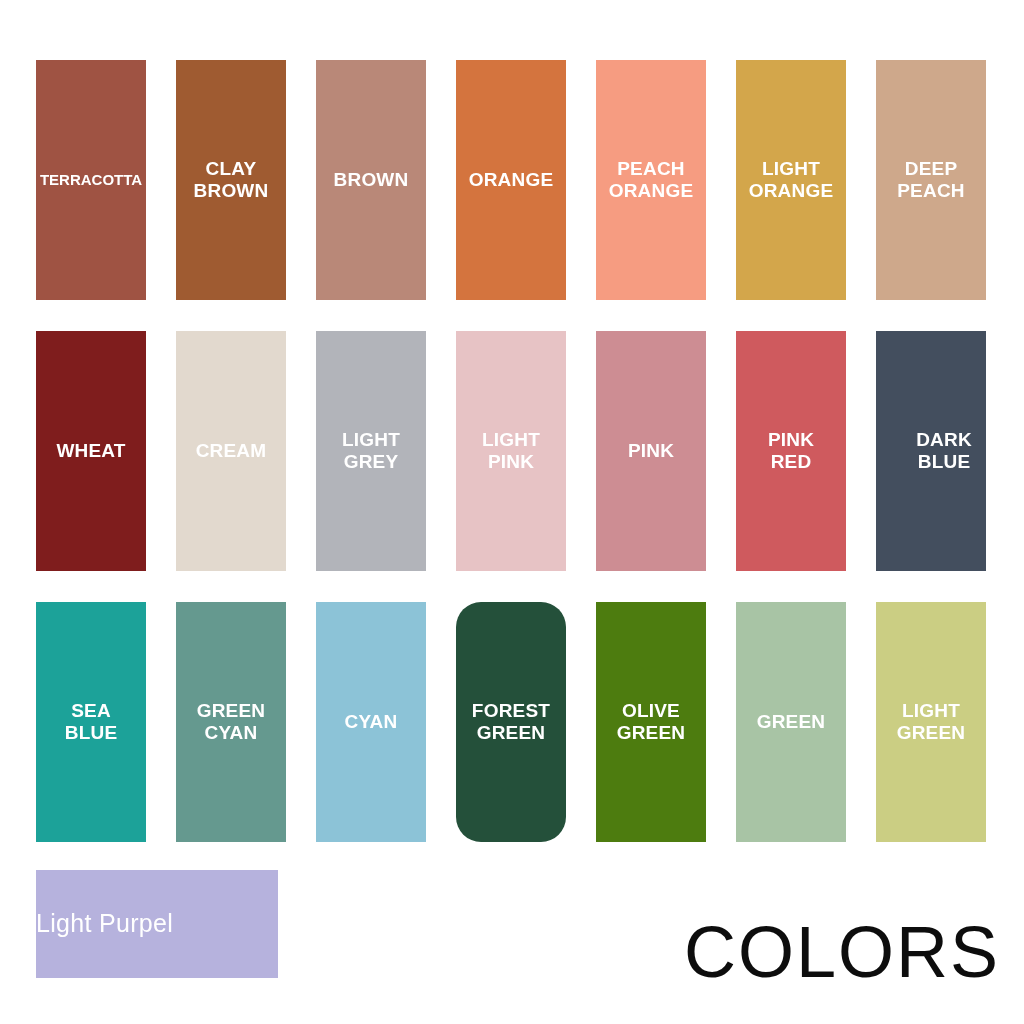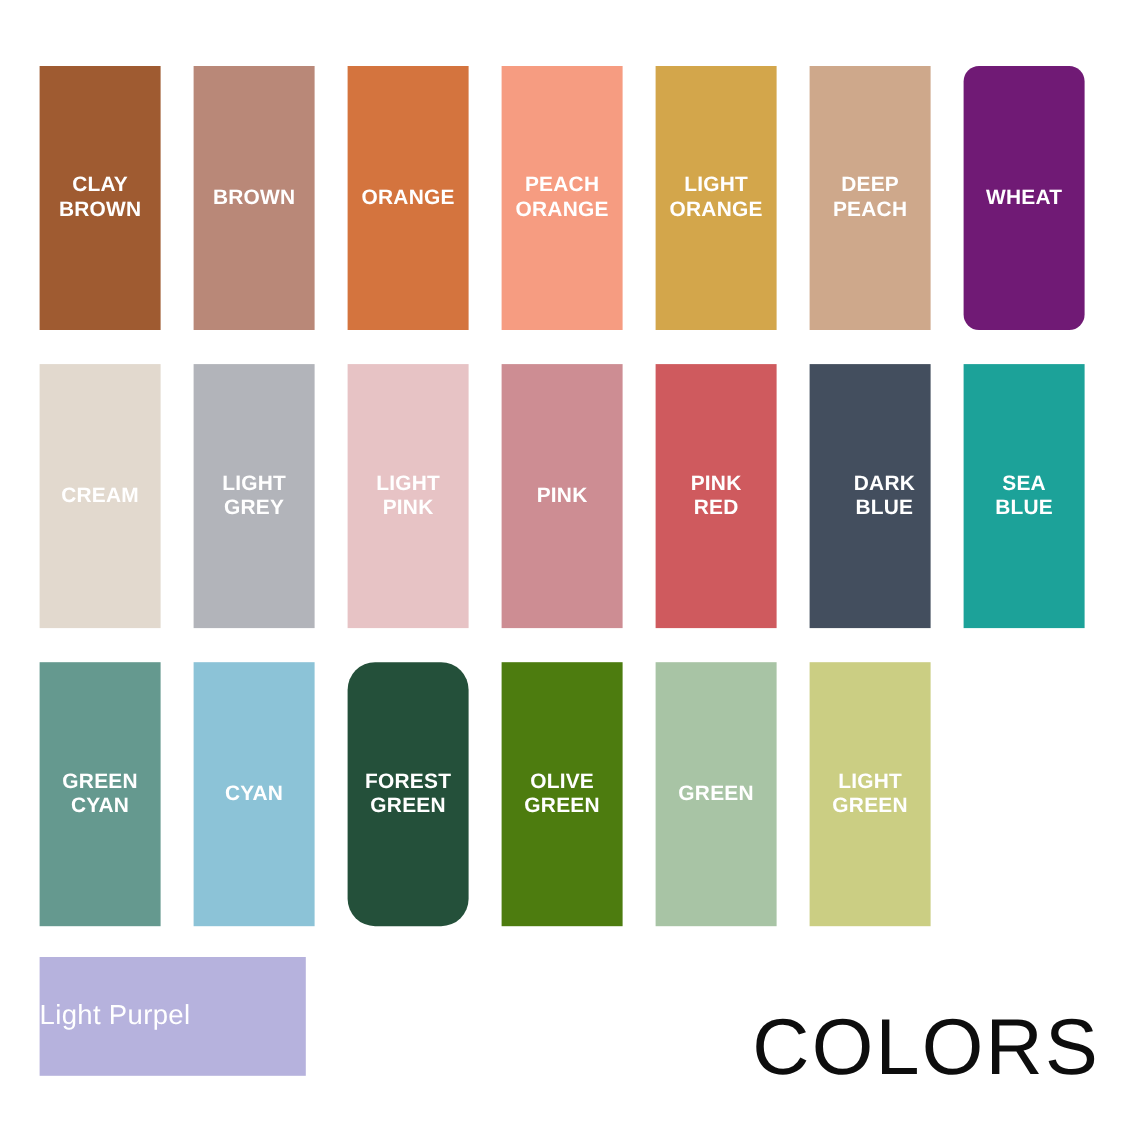--- a/index.html
+++ b/index.html
@@ -101,20 +101,23 @@
     white-space: nowrap;
   }
 </style>
 </head>
 <body>
 
 <div id="palette-page">
 
   <div class="swatch-grid">
 
+    <div class="swatch" style="background-color: rgb(159, 83, 67);">
+      <span class="swatch-label compact">TERRACOTTA</span>
+    </div>
     <div class="swatch" style="background-color: rgb(159, 91, 49);">
       <span class="swatch-label">CLAY
 BROWN</span>
     </div>
     <div class="swatch" style="background-color: rgb(185, 136, 120);">
       <span class="swatch-label">BROWN</span>
     </div>
     <div class="swatch" style="background-color: rgb(212, 116, 62);">
       <span class="swatch-label">ORANGE</span>
     </div>
@@ -124,21 +127,21 @@
     </div>
     <div class="swatch" style="background-color: rgb(211, 166, 75);">
       <span class="swatch-label">LIGHT
 ORANGE</span>
     </div>
     <div class="swatch" style="background-color: rgb(206, 168, 139);">
       <span class="swatch-label">DEEP
 PEACH</span>
     </div>
 
-    <div class="swatch" style="background-color: #701a75; border-radius: 14px;">
+    <div class="swatch" style="background-color: #7f1d1d;">
       <span class="swatch-label">WHEAT</span>
     </div>
     <div class="swatch" style="background-color: rgb(226, 217, 206);">
       <span class="swatch-label">CREAM</span>
     </div>
     <div class="swatch" style="background-color: rgb(178, 180, 186);">
       <span class="swatch-label">LIGHT
 GREY</span>
     </div>
     <div class="swatch" style="background-color: rgb(231, 195, 197);">

